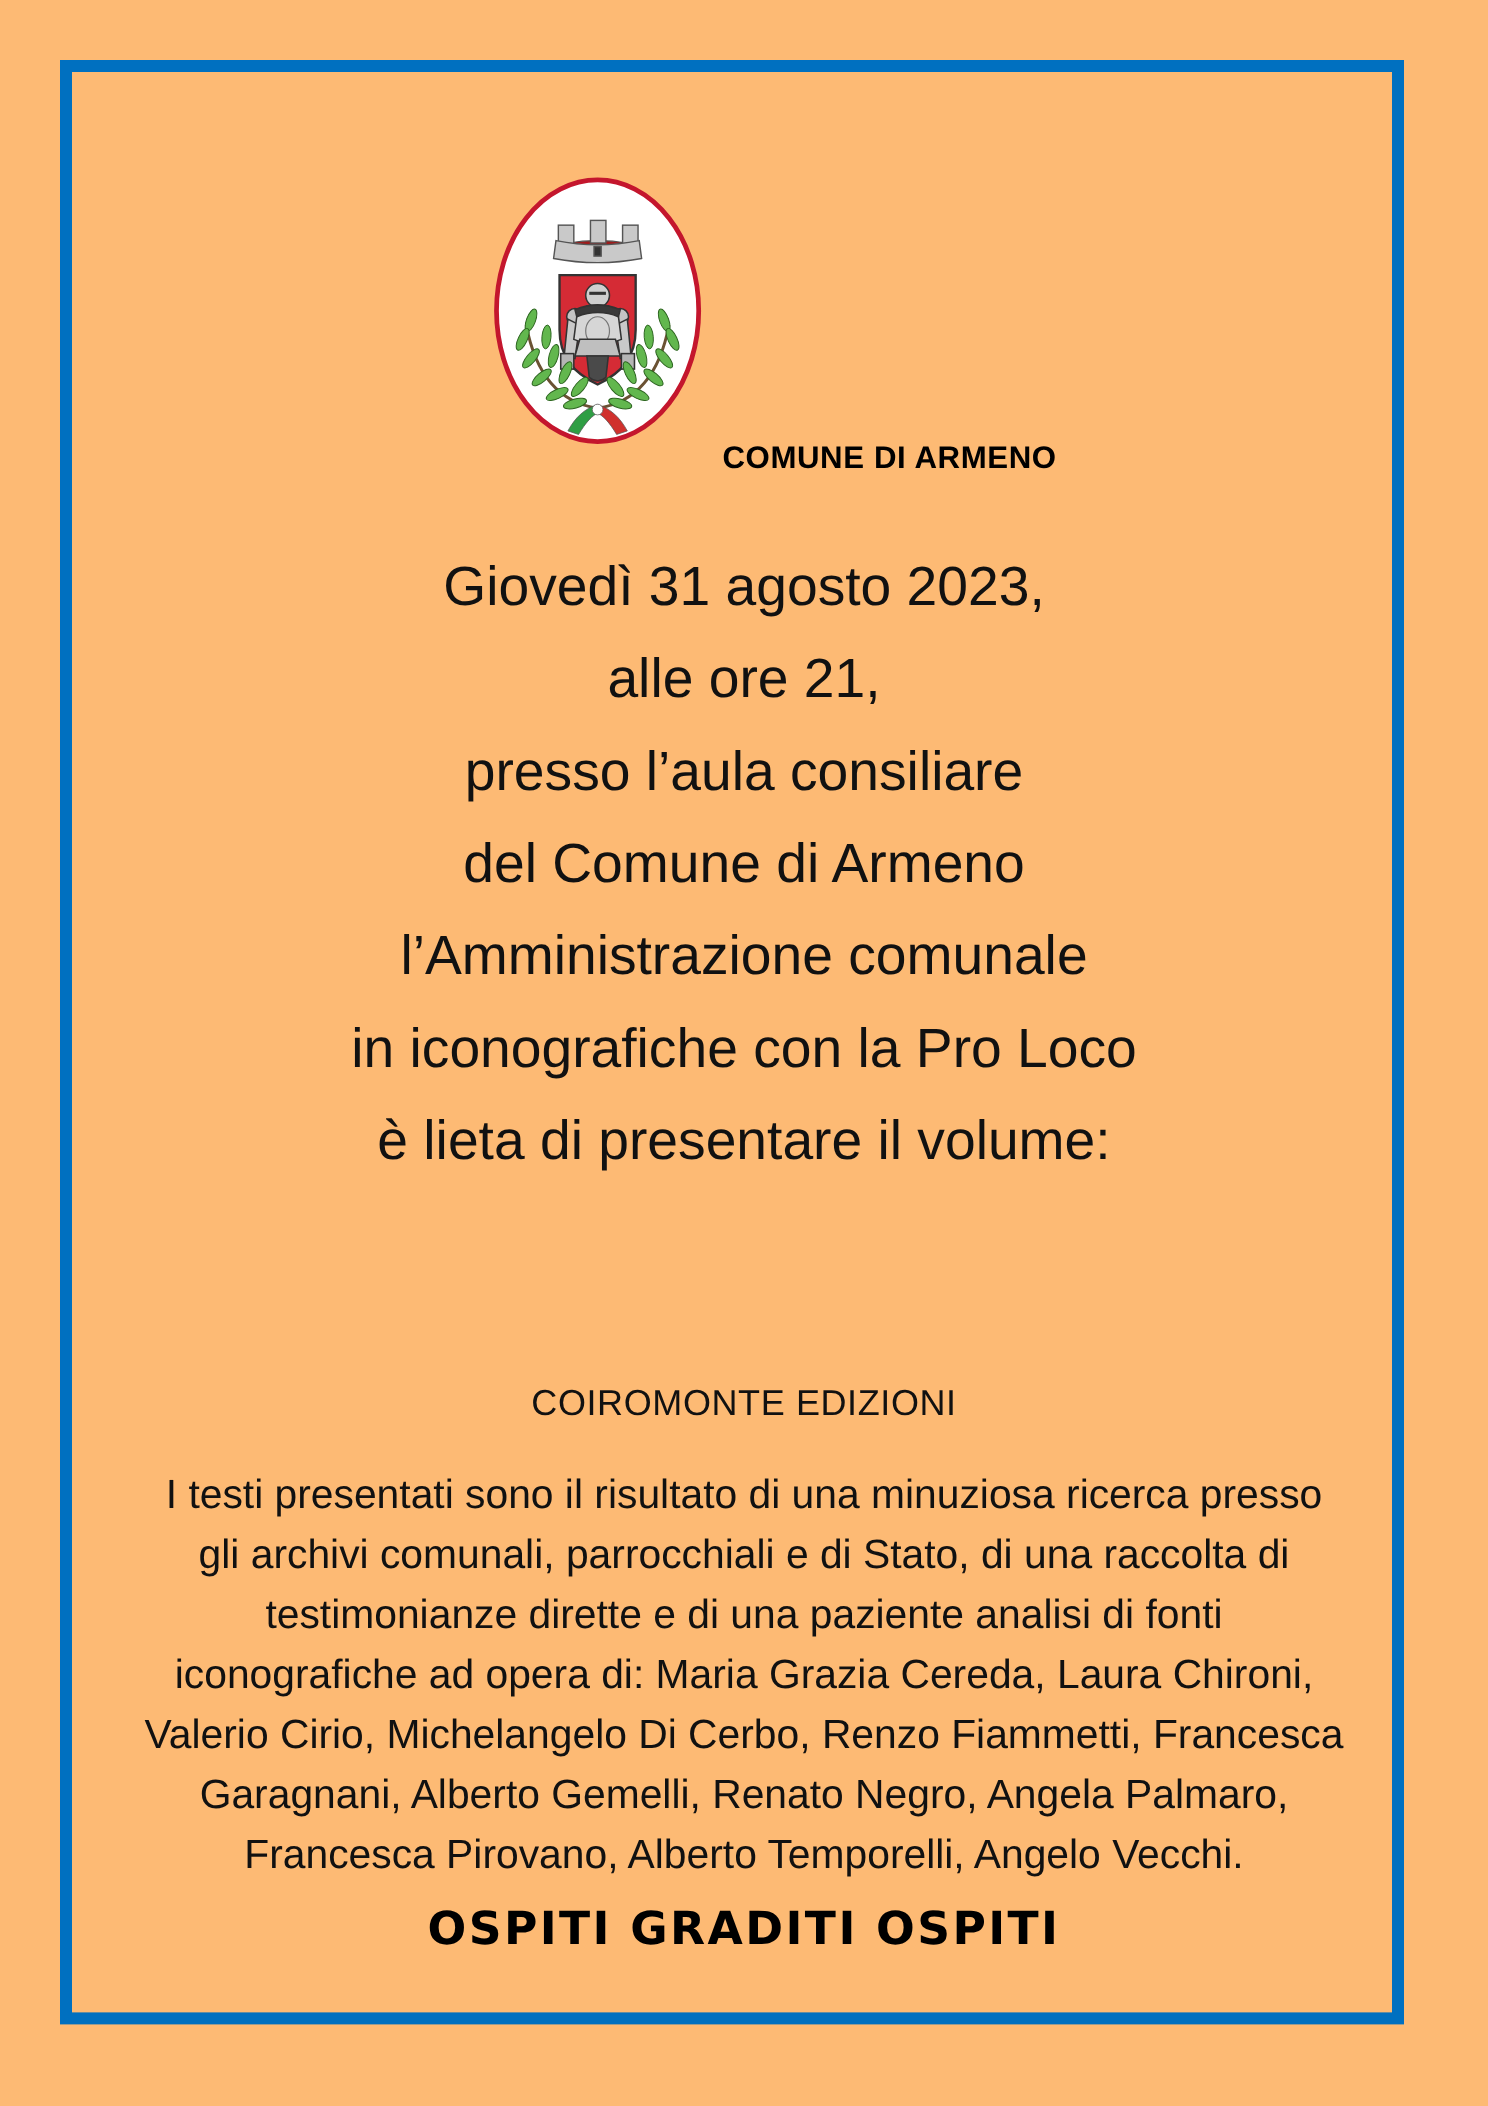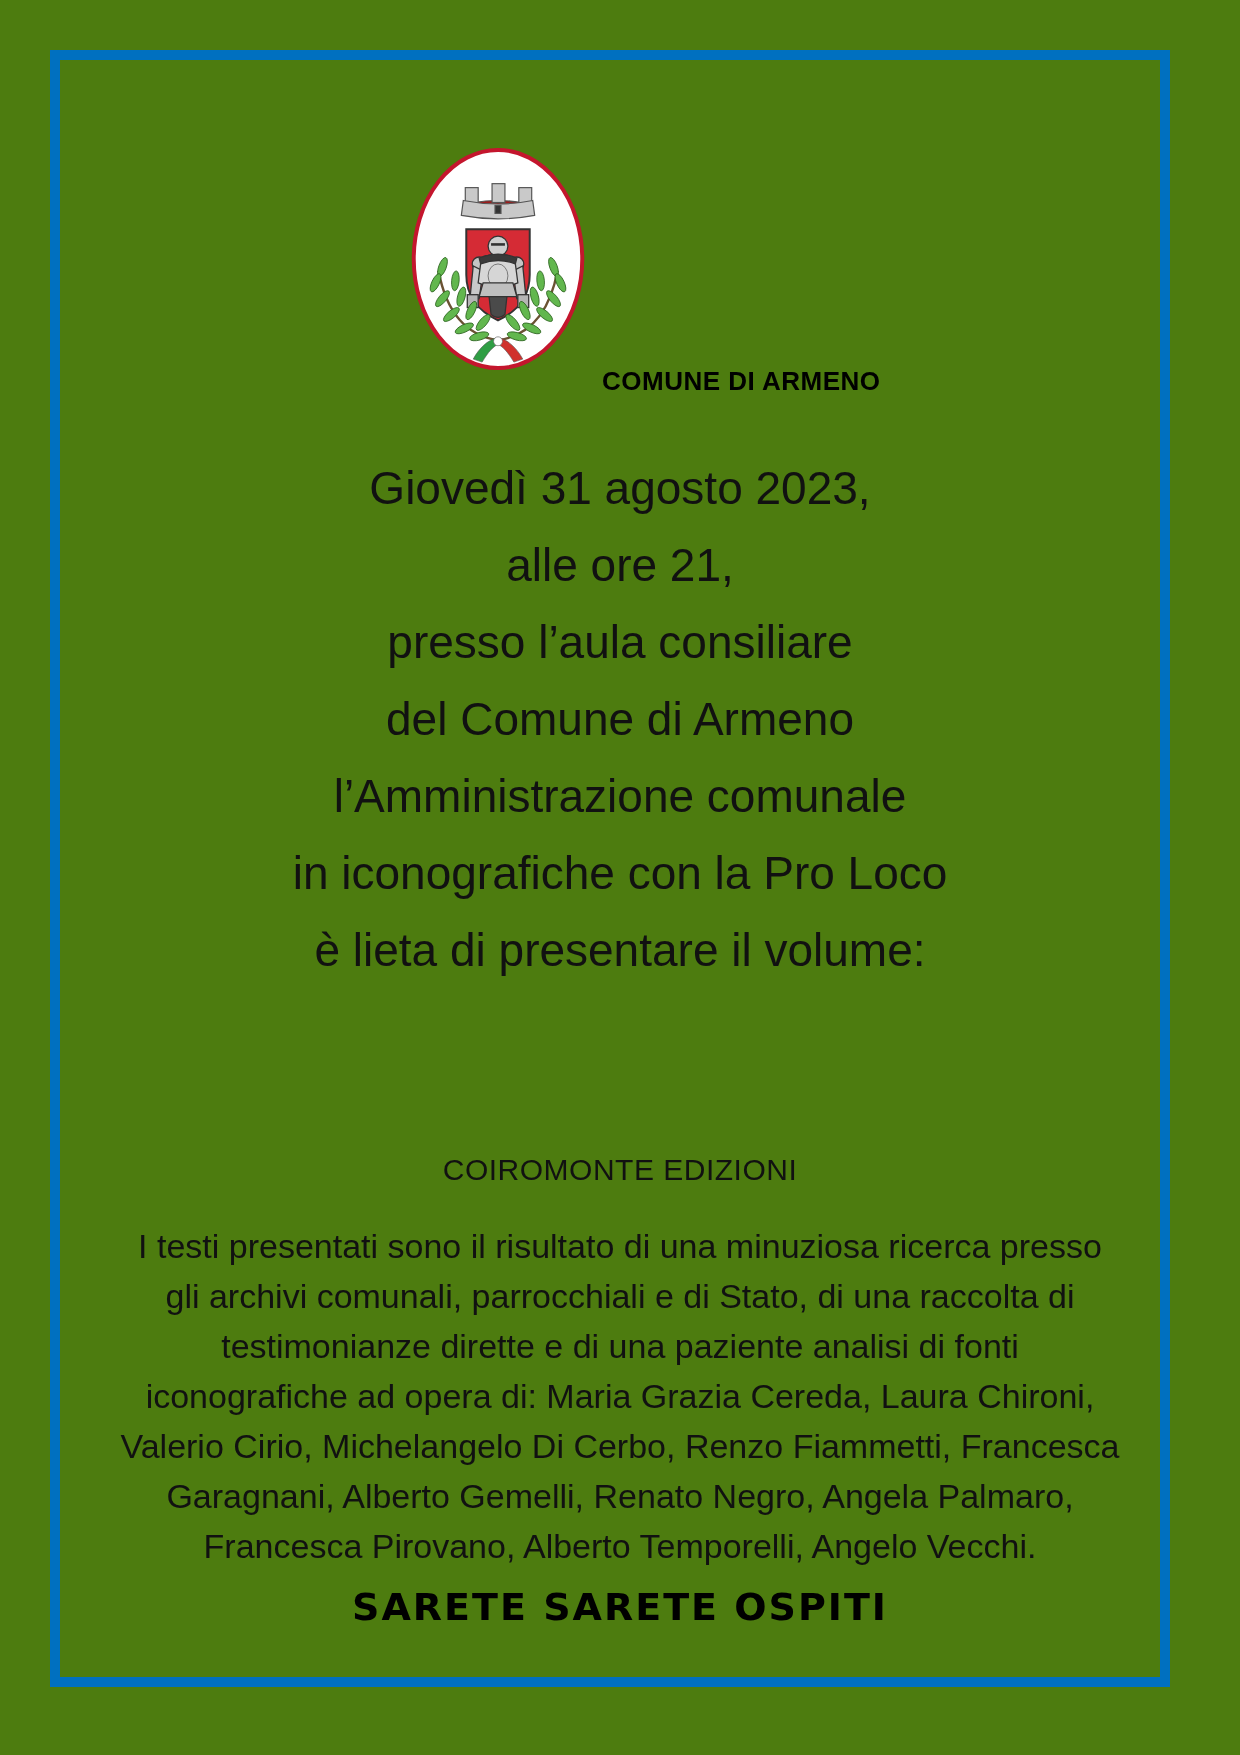--- a/index.html
+++ b/index.html
@@ -1,17 +1,17 @@
 <!DOCTYPE html>
 <html><head>
 <meta charset="utf-8">
 <style>
   html,body { margin:0; padding:0; background:#fff; }
   .page {
-    position:relative; width:1240px; height:1755px; background:#4d7c0f;
+    position:relative; width:1240px; height:1755px; background:#fdba74;
     font-family:"Liberation Sans", sans-serif; color:#111111; overflow:hidden;
   }
   .frame {
     position:absolute; left:50px; top:50px; width:1120px; height:1637px;
     border:10px solid #0070C0; box-sizing:border-box; pointer-events:none;
   }
   .crest { position:absolute; left:408px; top:146px; width:180px; height:226px; }
   .crest-label {
     position:absolute; left:602px; top:366px;
     font-size:26px; font-weight:bold; letter-spacing:0.5px; white-space:nowrap; color:#000;
@@ -126,15 +126,15 @@
   <div class="description">
     <div class="desc-line">I testi presentati sono il risultato di una minuziosa ricerca presso</div>
     <div class="desc-line">gli archivi comunali, parrocchiali e di Stato, di una raccolta di</div>
     <div class="desc-line">testimonianze dirette e di una paziente analisi di fonti</div>
     <div class="desc-line">iconografiche ad opera di: Maria Grazia Cereda, Laura Chironi,</div>
     <div class="desc-line">Valerio Cirio, Michelangelo Di Cerbo, Renzo Fiammetti, Francesca</div>
     <div class="desc-line">Garagnani, Alberto Gemelli, Renato Negro, Angela Palmaro,</div>
     <div class="desc-line">Francesca Pirovano, Alberto Temporelli, Angelo Vecchi.</div>
   </div>
 
-  <div class="closing">SARETE SARETE OSPITI</div>
+  <div class="closing">OSPITI GRADITI OSPITI</div>
 
 </div>
 
 </body></html>

